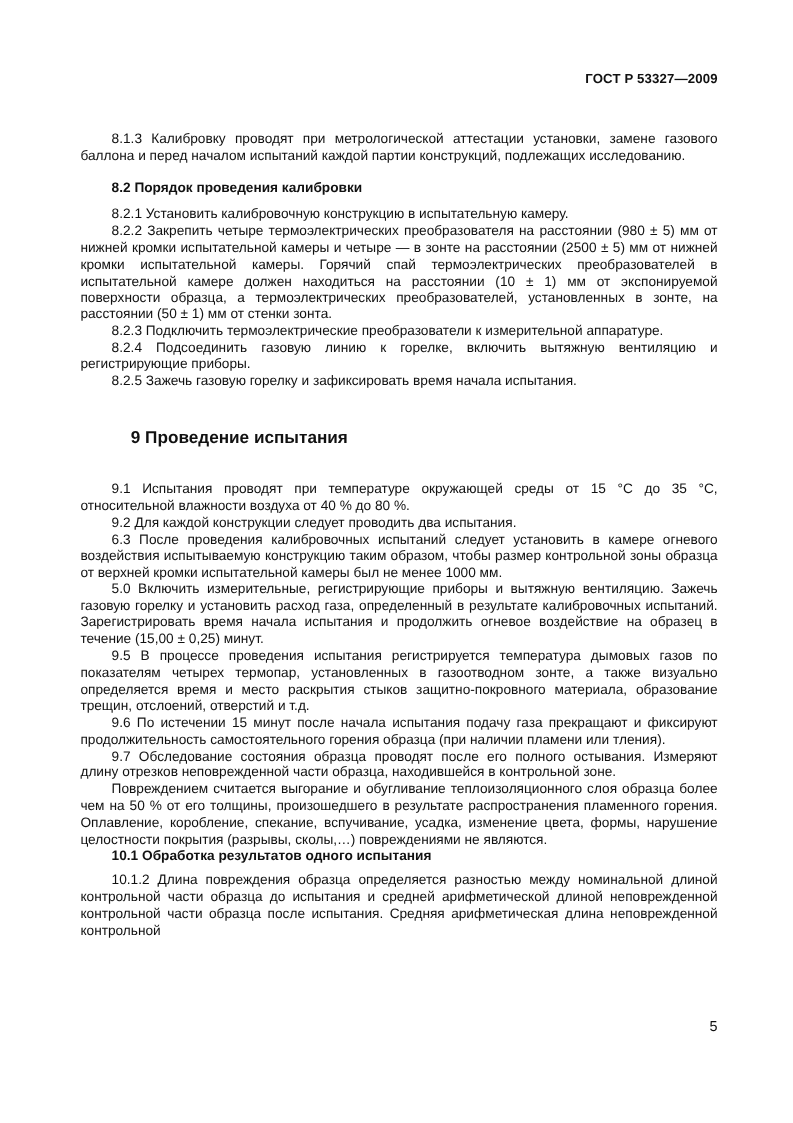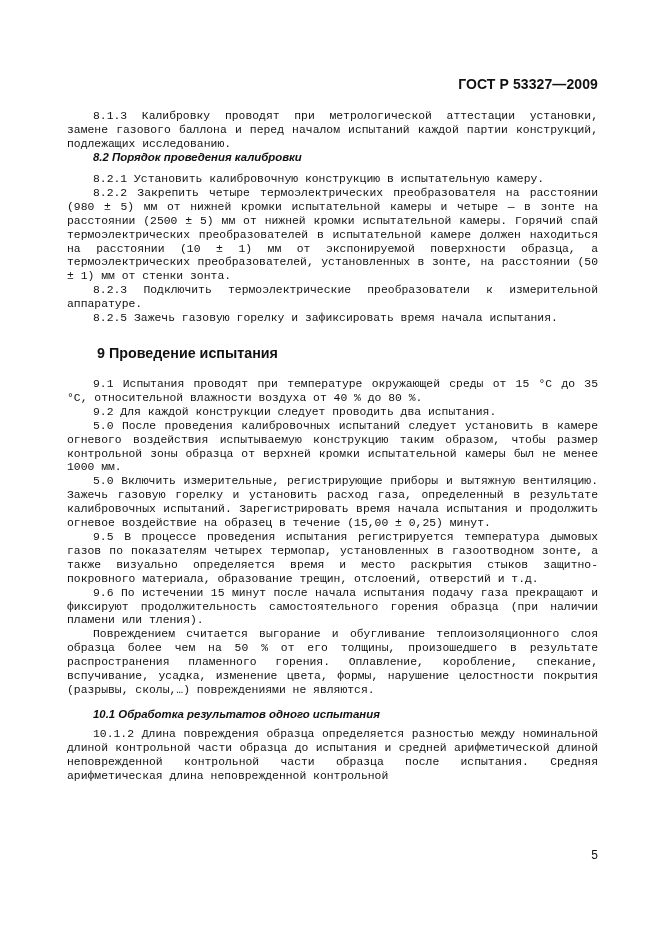--- a/index.html
+++ b/index.html
@@ -2,34 +2,33 @@
 <html><head>
 <meta charset="utf-8">
 <style>
   html, body { margin: 0; padding: 0; background: #ffffff; }
   body {
     width: 661px; height: 936px; position: relative; overflow: hidden;
     font-family: "Liberation Sans", sans-serif; color: #111111;
   }
   .page { position: absolute; left: 67px; top: 0; width: 531px; }
   .header {
-    position: absolute; right: 63px; top: 76px;
-    font-weight: bold; font-size: 14px; letter-spacing: 0.1px;
+    position: absolute; right: 63px; top: 60px;
+    font-weight: bold; font-size: 11px; letter-spacing: 0.1px;
   }
   .p {
     font-size: 11.4px; line-height: 13.9px; margin: 0;
-    text-align: justify; text-indent: 26px; font-family: Liberation Mono, monospace;
+    text-align: justify; text-indent: 26px;
   }
   .h2 {
     font-weight: bold; font-size: 11.4px; line-height: 14px; margin: 0;
     padding-left: 26px;
-    font-style: italic;
   }
   .h1 {
-    font-weight: bold; font-size: 14.3px; line-height: 17px; margin: 4px;
+    font-weight: bold; font-size: 14.3px; line-height: 17px; margin: 16px;
     padding-left: 26px;
   }
   .block { position: absolute; left: 0; width: 531px; }
   .pagenum {
     position: absolute; right: 63px; top: 848px; font-size: 12px;
   }
 </style>
 </head>
 <body>
 
@@ -40,32 +39,34 @@
   <div class="block" style="top:110px;">
     <p class="p">8.1.3 Калибровку проводят при метрологической аттестации установки, замене газового баллона и перед началом испытаний каждой партии конструкций, подлежащих исследованию.</p>
   </div>
 
   <div class="block" style="top:150px;">
     <p class="h2">8.2 Порядок проведения калибровки</p>
     <div style="height:9px;"></div>
     <p class="p">8.2.1 Установить калибровочную конструкцию в испытательную камеру.</p>
     <p class="p">8.2.2 Закрепить четыре термоэлектрических преобразователя на расстоянии (980 ± 5) мм от нижней кромки испытательной камеры и четыре — в зонте на расстоянии (2500 ± 5) мм от нижней кромки испытательной камеры. Горячий спай термоэлектрических преобразователей в испытательной камере должен находиться на расстоянии (10 ± 1) мм от экспонируемой поверхности образца, а термоэлектрических преобразователей, установленных в зонте, на расстоянии (50 ± 1) мм от стенки зонта.</p>
     <p class="p">8.2.3 Подключить термоэлектрические преобразователи к измерительной аппаратуре.</p>
+    <p class="p">8.2.4 Подсоединить газовую линию к горелке, включить вытяжную вентиляцию и регистрирующие приборы.</p>
     <p class="p">8.2.5 Зажечь газовую горелку и зафиксировать время начала испытания.</p>
   </div>
 
   <div class="block" style="top:341px;">
     <p class="h1">9 Проведение испытания</p>
     <div style="height:12px;"></div>
     <p class="p">9.1 Испытания проводят при температуре окружающей среды от 15 °С до 35 °С, относительной влажности воздуха от 40 % до 80 %.</p>
     <p class="p">9.2 Для каждой конструкции следует проводить два испытания.</p>
-    <p class="p">5.0 После проведения калибровочных испытаний следует установить в камере огневого воздействия испытываемую конструкцию таким образом, чтобы размер контрольной зоны образца от верхней кромки испытательной камеры был не менее 1000 мм.</p>
+    <p class="p">6.3 После проведения калибровочных испытаний следует установить в камере огневого воздействия испытываемую конструкцию таким образом, чтобы размер контрольной зоны образца от верхней кромки испытательной камеры был не менее 1000 мм.</p>
     <p class="p">5.0 Включить измерительные, регистрирующие приборы и вытяжную вентиляцию. Зажечь газовую горелку и установить расход газа, определенный в результате калибровочных испытаний. Зарегистрировать время начала испытания и продолжить огневое воздействие на образец в течение (15,00 ± 0,25) минут.</p>
     <p class="p">9.5 В процессе проведения испытания регистрируется температура дымовых газов по показателям четырех термопар, установленных в газоотводном зонте, а также визуально определяется время и место раскрытия стыков защитно-покровного материала, образование трещин, отслоений, отверстий и т.д.</p>
     <p class="p">9.6 По истечении 15 минут после начала испытания подачу газа прекращают и фиксируют продолжительность самостоятельного горения образца (при наличии пламени или тления).</p>
+    <p class="p">9.7 Обследование состояния образца проводят после его полного остывания. Измеряют длину отрезков неповрежденной части образца, находившейся в контрольной зоне.</p>
     <p class="p">Повреждением считается выгорание и обугливание теплоизоляционного слоя образца более чем на 50 % от его толщины, произошедшего в результате распространения пламенного горения. Оплавление, коробление, спекание, вспучивание, усадка, изменение цвета, формы, нарушение целостности покрытия (разрывы, сколы,…) повреждениями не являются.</p>
   </div>
 
   <div class="block" style="top:692px;">
     <div style="height:15px;"></div>
     <p class="h2">10.1 Обработка результатов одного испытания</p>
     <div style="height:7px;"></div>
     <p class="p">10.1.2 Длина повреждения образца определяется разностью между номинальной длиной контрольной части образца до испытания и средней арифметической длиной неповрежденной контрольной части образца после испытания. Средняя арифметическая длина неповрежденной контрольной</p>
   </div>
 

